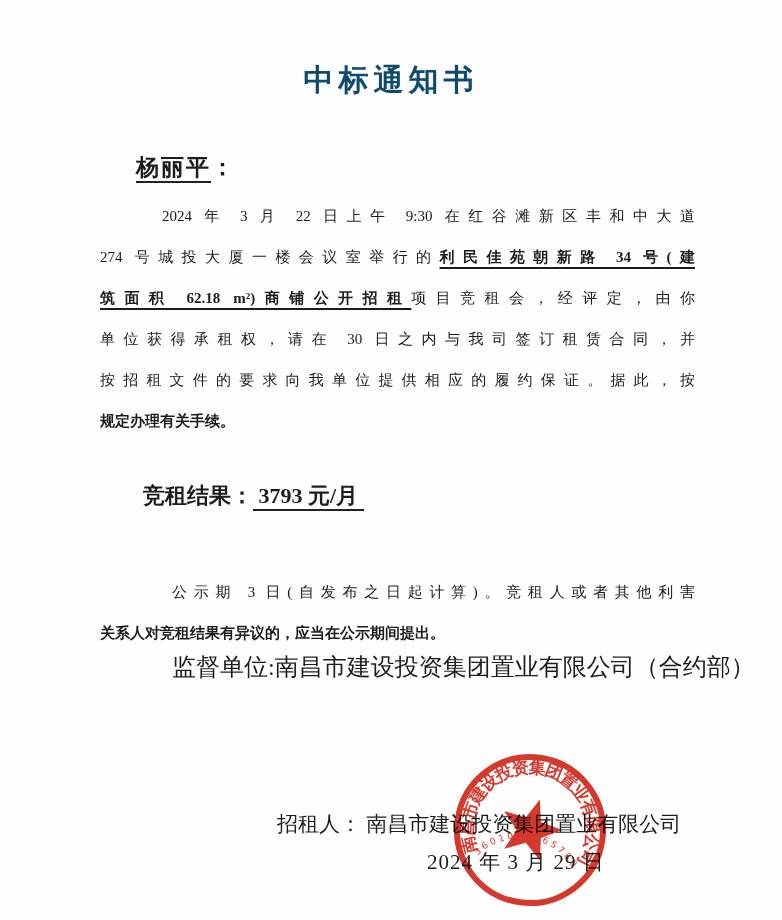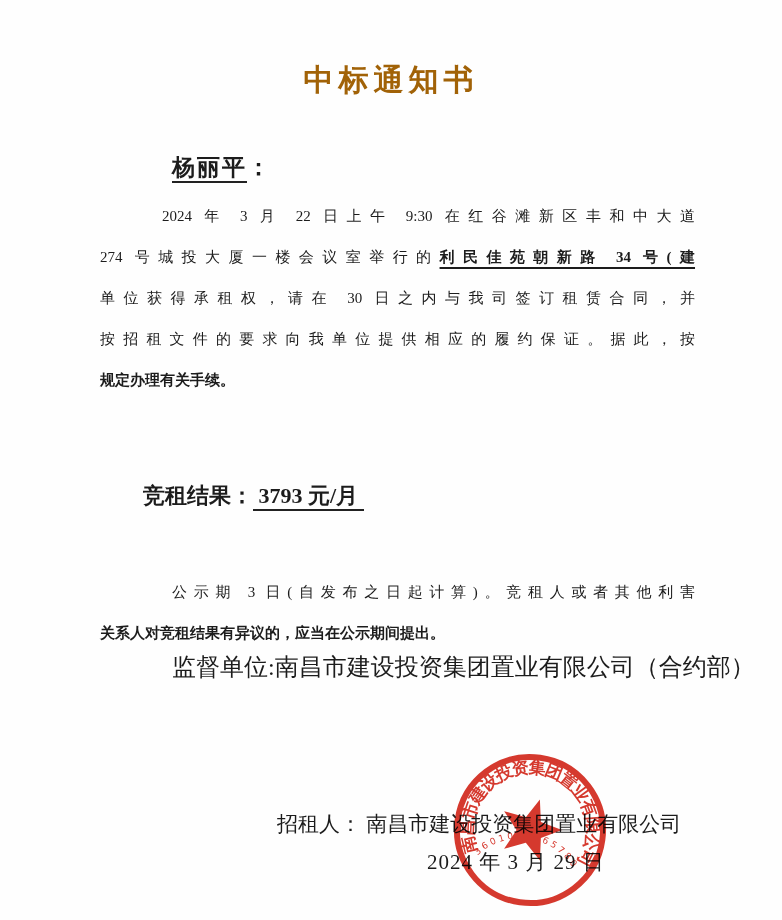--- a/index.html
+++ b/index.html
@@ -4,23 +4,23 @@
 <style>
   html,body{margin:0;padding:0;}
   body{
     width:782px;height:920px;position:relative;background:#ffffff;
     font-family:"Liberation Serif","DejaVu Serif",serif;
     color:#1c1c1c;overflow:hidden;
   }
   .page{position:absolute;inset:0;background:#fefefe;}
   .doc-title{
     position:absolute;top:60px;left:0;width:782px;text-align:center;
-    font-size:30px;font-weight:bold;letter-spacing:5px;color:#a16207;
+    font-size:30px;font-weight:bold;letter-spacing:5px;color:#0c4a6e;
   }
-  .recipient{position:absolute;top:152px;left:136px;font-size:23px;font-weight:bold;margin-left:36px;}
+  .recipient{position:absolute;top:152px;left:136px;font-size:23px;font-weight:bold;}
   .recipient .name{border-bottom:2px solid #222;padding-bottom:1px;letter-spacing:2px;}
   .textblock{position:absolute;left:100px;width:595px;font-size:15px;}
   .bline{position:relative;height:41px;line-height:41px;
     text-align:justify;text-align-last:justify;white-space:nowrap;}
   .bline.noj{text-align:left;text-align-last:left;font-weight:bold;}
   .indent1{padding-left:62px;}
   .indent2{padding-left:72px;}
   .emph{font-weight:bold;text-decoration:underline;text-underline-offset:5px;text-decoration-thickness:1.5px;}
   .para1{top:196px;}
   .result-line{position:absolute;top:481px;left:143px;font-size:22px;font-weight:bold;text-align:center;}
@@ -49,20 +49,21 @@
 
   <div class="doc-title">中标通知书</div>
 
   <div class="recipient">
     <span class="name">杨丽平</span><span>：</span>
   </div>
 
   <div class="textblock para1">
     <div class="bline indent1"><span>2024 年 3 月 22 日上午 9:30 在红谷滩新区丰和中大道</span></div>
     <div class="bline"><span>274 号城投大厦一楼会议室举行的</span><span class="emph">利民佳苑朝新路 34 号(建</span></div>
+    <div class="bline"><span class="emph">筑面积 62.18 m²)商铺公开招租</span><span>项目竞租会，经评定，由你</span></div>
     <div class="bline"><span>单位获得承租权，请在 30 日之内与我司签订租赁合同，并</span></div>
     <div class="bline"><span>按招租文件的要求向我单位提供相应的履约保证。据此，按</span></div>
     <div class="bline noj"><span>规定办理有关手续。</span></div>
   </div>
 
   <div class="result-line">
     <span>竞租结果：</span><span class="value"> 3793 元/月 </span>
   </div>
 
   <div class="textblock notice">

